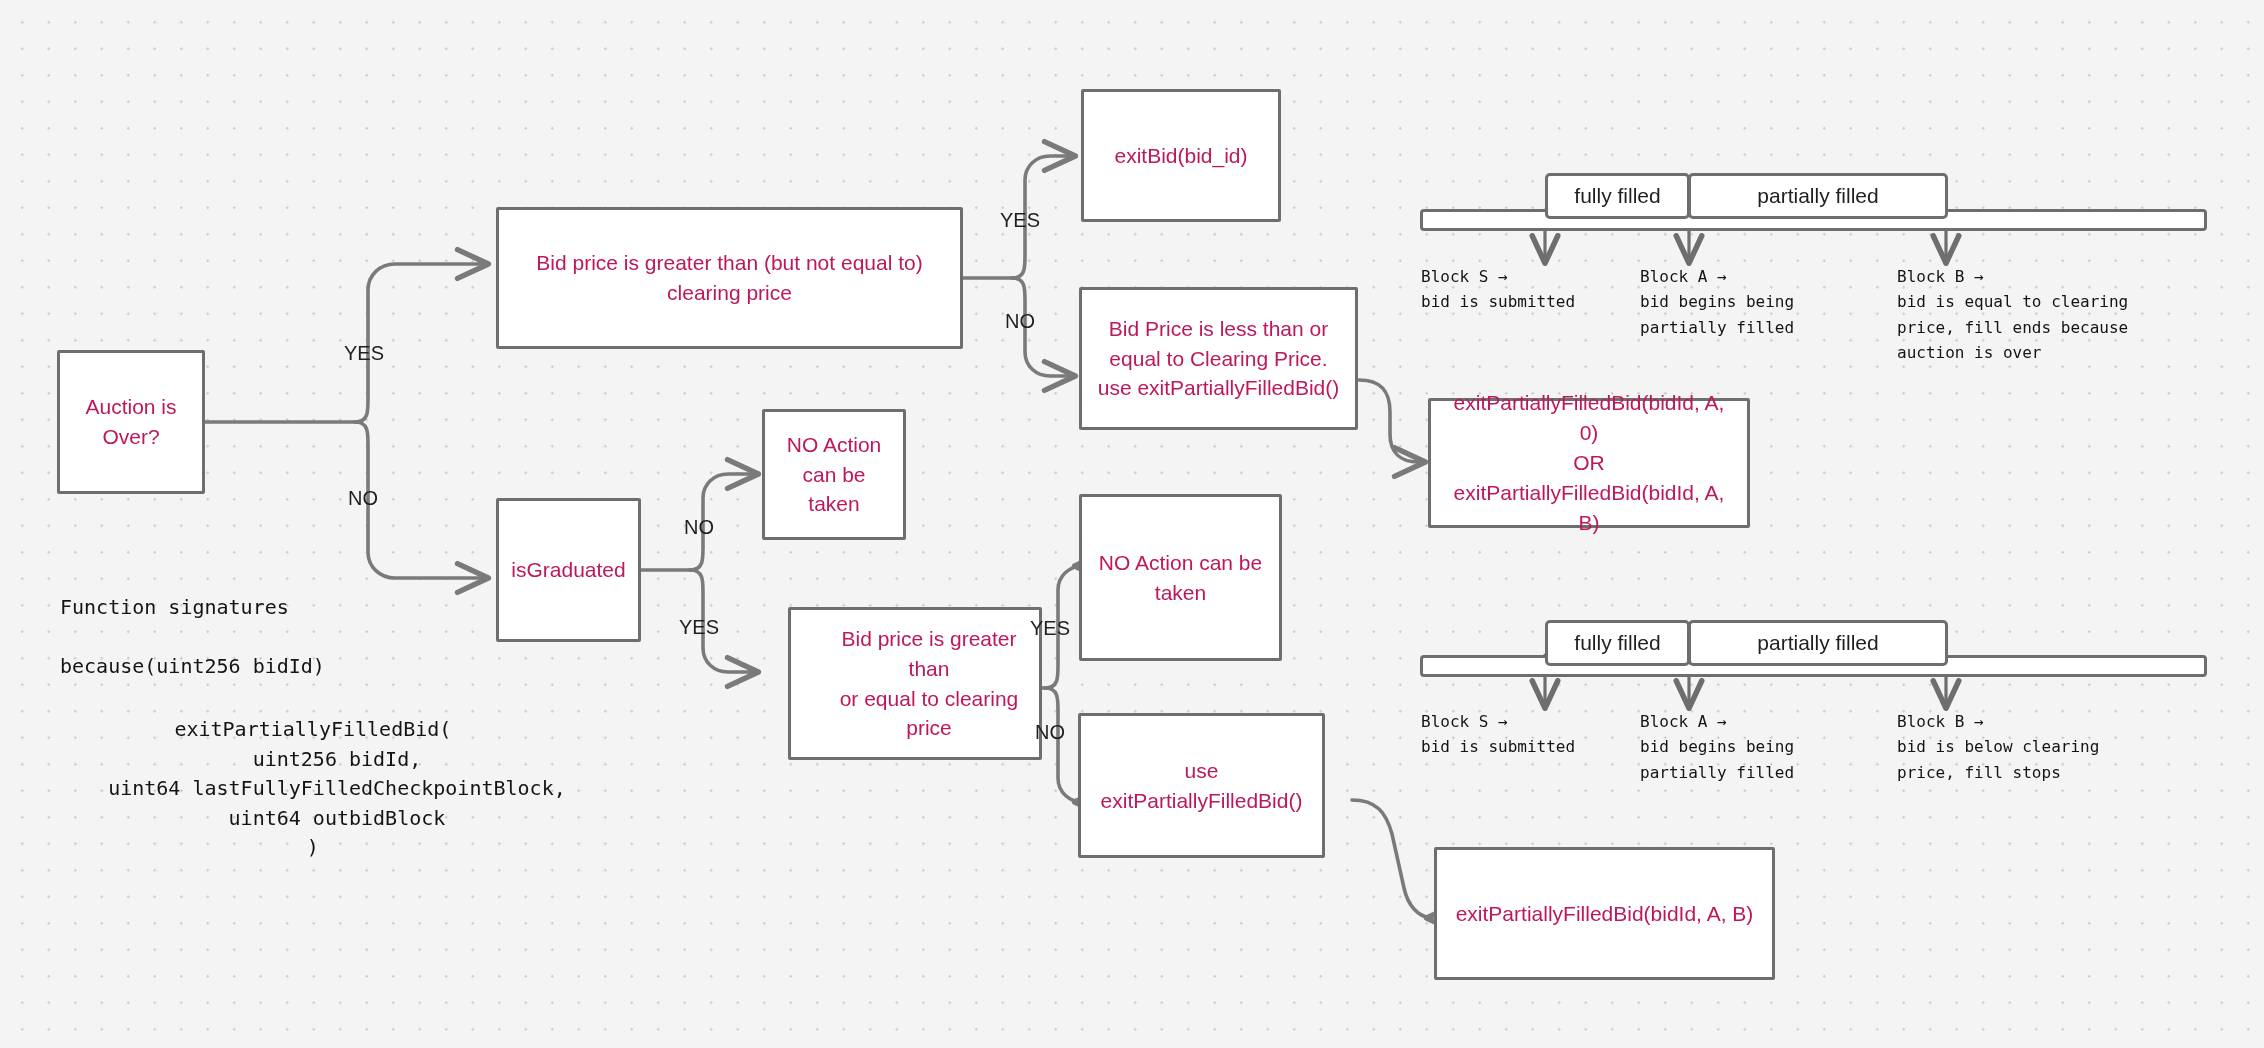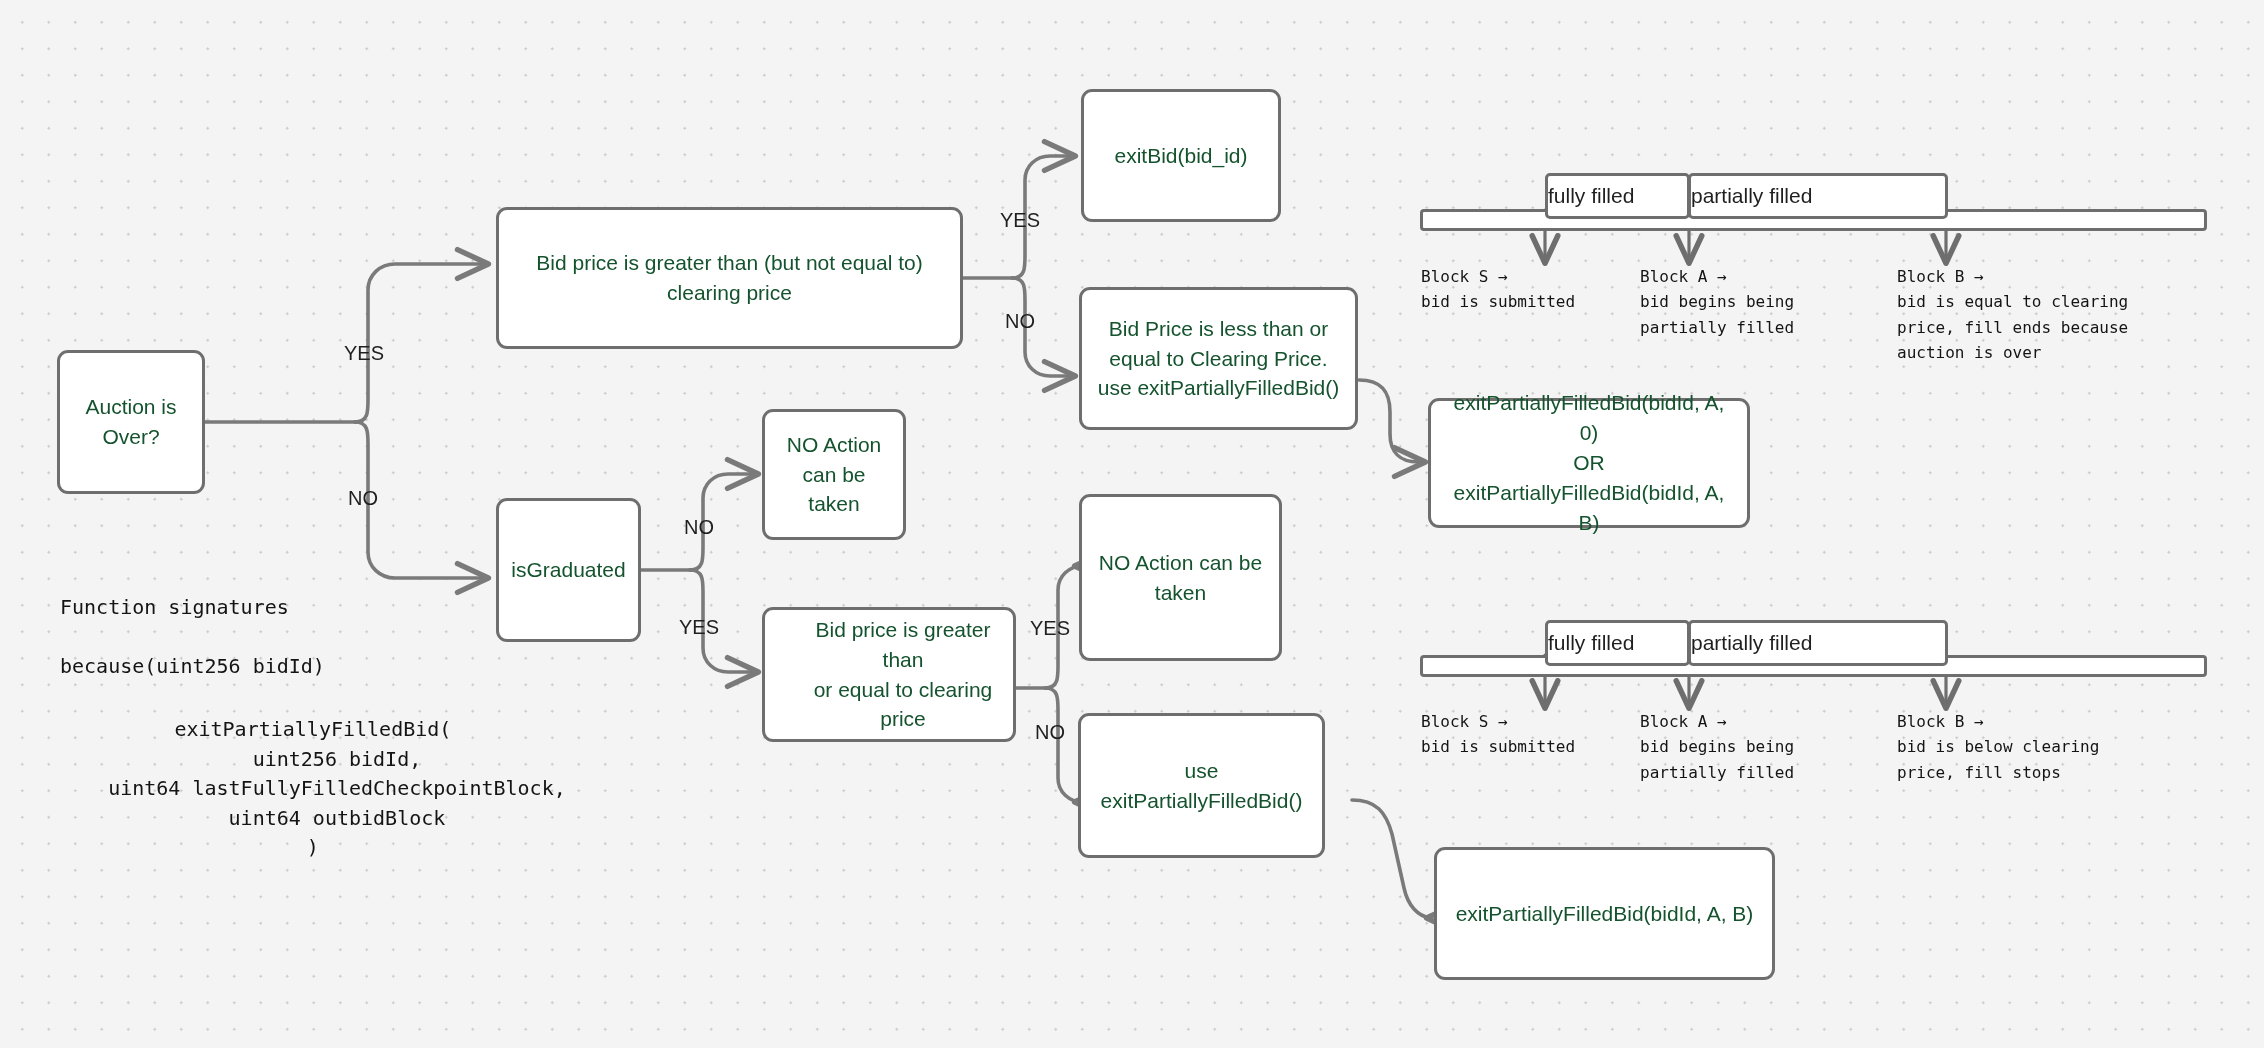--- a/index.html
+++ b/index.html
@@ -17,24 +17,24 @@
     background-size:26.5px 26.5px;
     background-position:9px 9px;
   }
   svg.wires{position:absolute;left:0;top:0;width:2264px;height:1048px;pointer-events:none;}
 
   .node{
     position:absolute;
     box-sizing:border-box;
     background:#ffffff;
     border:3px solid #6e6e6e;
-    border-radius:11px;
+    border-radius:2px;
     display:flex;align-items:center;justify-content:center;
     text-align:center;
-    color:#14532d;
+    color:#be185d;
     font-size:21px;
     line-height:1.42;
     padding:6px 12px;
   }
   .node span{display:block;}
 
   .title{
     position:absolute;
     font-family:"DejaVu Sans Mono", monospace;
     font-size:31px;
@@ -69,21 +69,21 @@
     background:#ffffff;
     border:3px solid #6e6e6e;
     border-radius:4px;
   }
   .tl-seg{
     position:absolute;
     box-sizing:border-box;
     background:#ffffff;
     border:3px solid #6e6e6e;
     border-radius:5px;
-    display:flex;align-items:center;
+    display:flex;align-items:center;justify-content:center;
     font-size:21px;
     color:#1f1f1f;
     white-space:nowrap;
   }
   .tl-cap{
     position:absolute;
     font-family:"DejaVu Sans Mono", monospace;
     font-size:16px;
     line-height:1.58;
     color:#141414;
@@ -163,21 +163,21 @@
   </div>
 
   <div class="node" style="left:496px;top:498px;width:145px;height:144px;">
     <span>isGraduated</span>
   </div>
 
   <div class="node" style="left:762px;top:409px;width:144px;height:131px;">
     <span>NO Action<br>can be taken</span>
   </div>
 
-  <div class="node" style="left:762px;top:607px;width:254px;height:135px;padding-left:40px;">
+  <div class="node" style="left:788px;top:607px;width:254px;height:153px;padding-left:40px;">
     <span>Bid price is greater than<br>or equal to clearing<br>price</span>
   </div>
 
   <div class="node" style="left:1079px;top:494px;width:203px;height:167px;">
     <span>NO Action can be<br>taken</span>
   </div>
 
   <div class="node" style="left:1078px;top:713px;width:247px;height:145px;text-align:center;">
     <span>use<br>exitPartiallyFilledBid()</span>
   </div>

